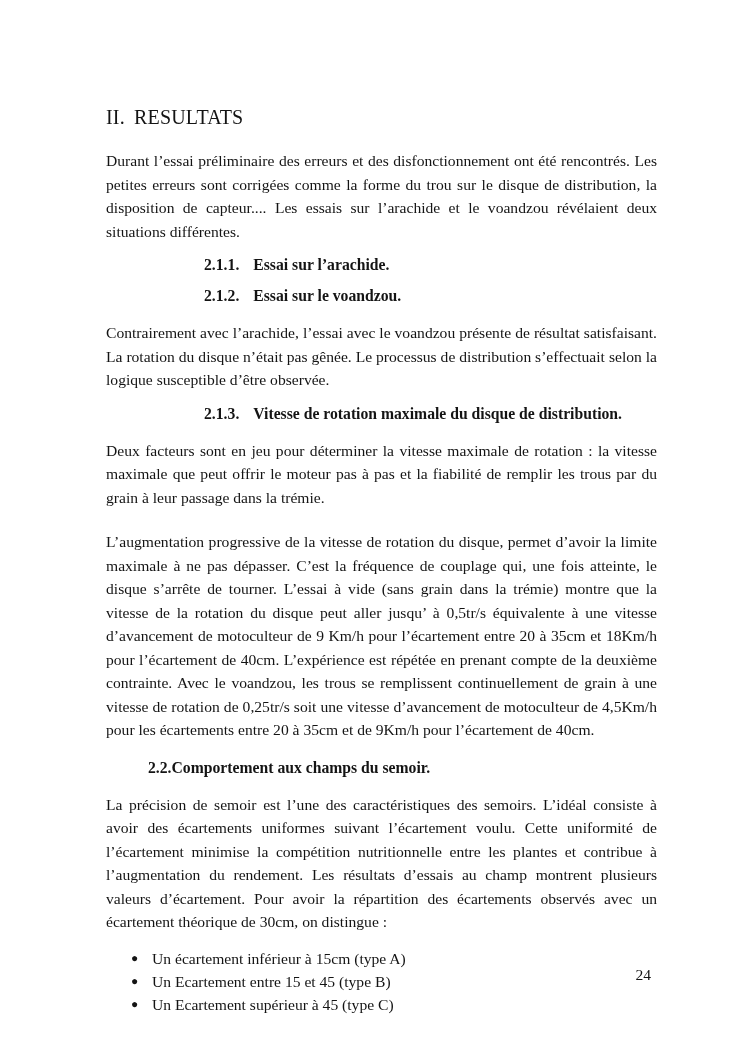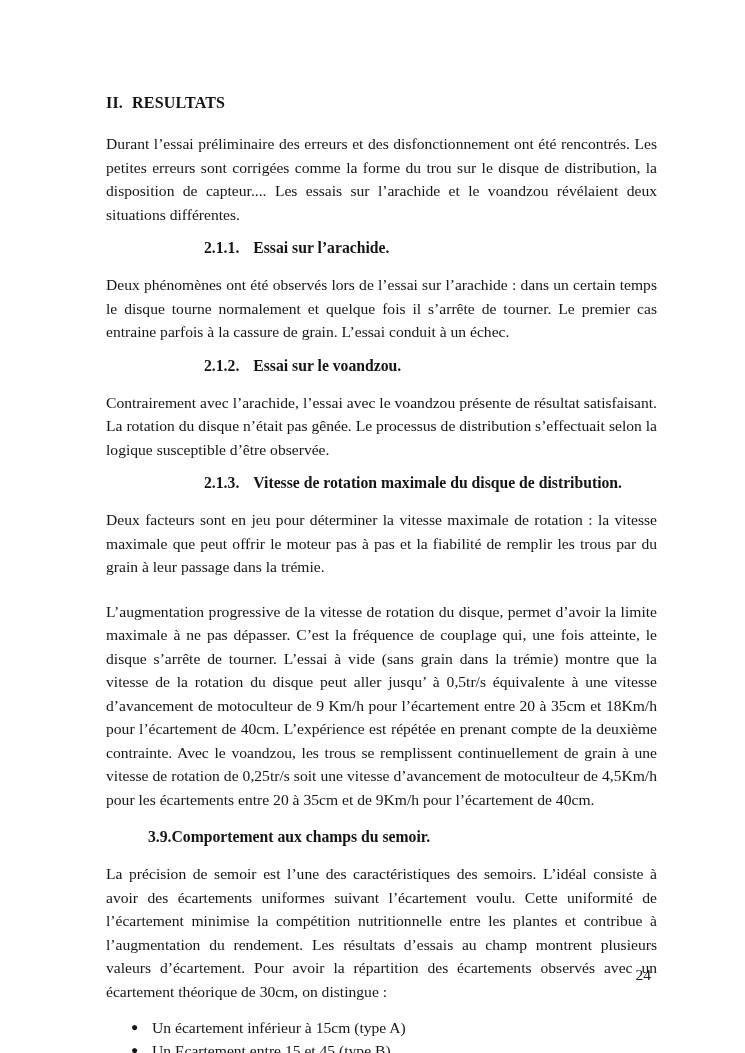--- a/index.html
+++ b/index.html
@@ -16,23 +16,23 @@
     color: #141414;
     overflow: hidden;
   }
   .content {
     position: absolute;
     left: 106px;
     top: 90px;
     width: 551px;
   }
   .h-main {
-    font-size: 16px;
-    font-weight: bold;
-    margin: 4px 0 20px 0;
+    font-size: 20px;
+    font-weight: normal;
+    margin: 16px 0 20px 0;
     letter-spacing: 0.2px;
   }
   .h-main .num {
     margin-right: 9px;
   }
   .h-sub {
     font-size: 15.7px;
     font-weight: bold;
     margin: 0 0 4px 42px;
   }
@@ -89,35 +89,34 @@
 
     <div class="h-main">
       <span class="num">II.</span><span>RESULTATS</span>
     </div>
 
     <p class="body">Durant l’essai préliminaire des erreurs et des disfonctionnement ont été rencontrés. Les petites erreurs sont corrigées comme la forme du trou sur le disque de distribution, la disposition de capteur.... Les essais sur l’arachide et le voandzou révélaient deux situations différentes.</p>
 
     <div class="h-subsub">
       <span class="num">2.1.1.</span><span>Essai sur l’arachide.</span>
     </div>
-    <p class="body">Deux phénomènes ont été observés lors de l’essai sur l’arachide : dans un certain temps le disque tourne normalement et quelque fois il s’arrête de tourner. Le premier cas entraine parfois à la cassure de grain. L’essai conduit à un échec.</p>
 
     <div class="h-subsub">
       <span class="num">2.1.2.</span><span>Essai sur le voandzou.</span>
     </div>
     <p class="body">Contrairement avec l’arachide, l’essai avec le voandzou présente de résultat satisfaisant. La rotation du disque n’était pas gênée. Le processus de distribution s’effectuait selon la logique susceptible d’être observée.</p>
 
     <div class="h-subsub">
       <span class="num">2.1.3.</span><span>Vitesse de rotation maximale du disque de distribution.</span>
     </div>
     <p class="body">Deux facteurs sont en jeu pour déterminer la vitesse maximale de rotation : la vitesse maximale que peut offrir le moteur pas à pas et la fiabilité de remplir les trous par du grain à leur passage dans la trémie.</p>
     <p class="body spaced-before">L’augmentation progressive de la vitesse de rotation du disque, permet d’avoir la limite maximale à ne pas dépasser. C’est la fréquence de couplage qui, une fois atteinte, le disque s’arrête de tourner. L’essai à vide (sans grain dans la trémie) montre que la vitesse de la rotation du disque peut aller jusqu’ à 0,5tr/s équivalente à une vitesse d’avancement de motoculteur de 9 Km/h pour l’écartement entre 20 à 35cm et 18Km/h pour l’écartement de 40cm. L’expérience est répétée en prenant compte de la deuxième contrainte. Avec le voandzou, les trous se remplissent continuellement de grain à une vitesse de rotation de 0,25tr/s soit une vitesse d’avancement de motoculteur de 4,5Km/h pour les écartements entre 20 à 35cm et de 9Km/h pour l’écartement de 40cm.</p>
 
     <div class="sec-gap-lg"></div>
-    <div class="h-sub">3.9.Comportement aux champs du semoir.</div>
+    <div class="h-sub">2.2.Comportement aux champs du semoir.</div>
     <p class="body">La précision de semoir est l’une des caractéristiques des semoirs. L’idéal consiste à avoir des écartements uniformes suivant l’écartement voulu. Cette uniformité de l’écartement minimise la compétition nutritionnelle entre les plantes et contribue à l’augmentation du rendement. Les résultats d’essais au champ montrent plusieurs valeurs d’écartement. Pour avoir la répartition des écartements observés avec un écartement théorique de 30cm, on distingue :</p>
 
     <ul class="bullets">
       <li>
         <span class="bullet-glyph">●</span>
         <span>Un écartement inférieur à 15cm (type A)</span>
       </li>
       <li>
         <span class="bullet-glyph">●</span>
         <span>Un Ecartement entre 15 et 45 (type B)</span>

